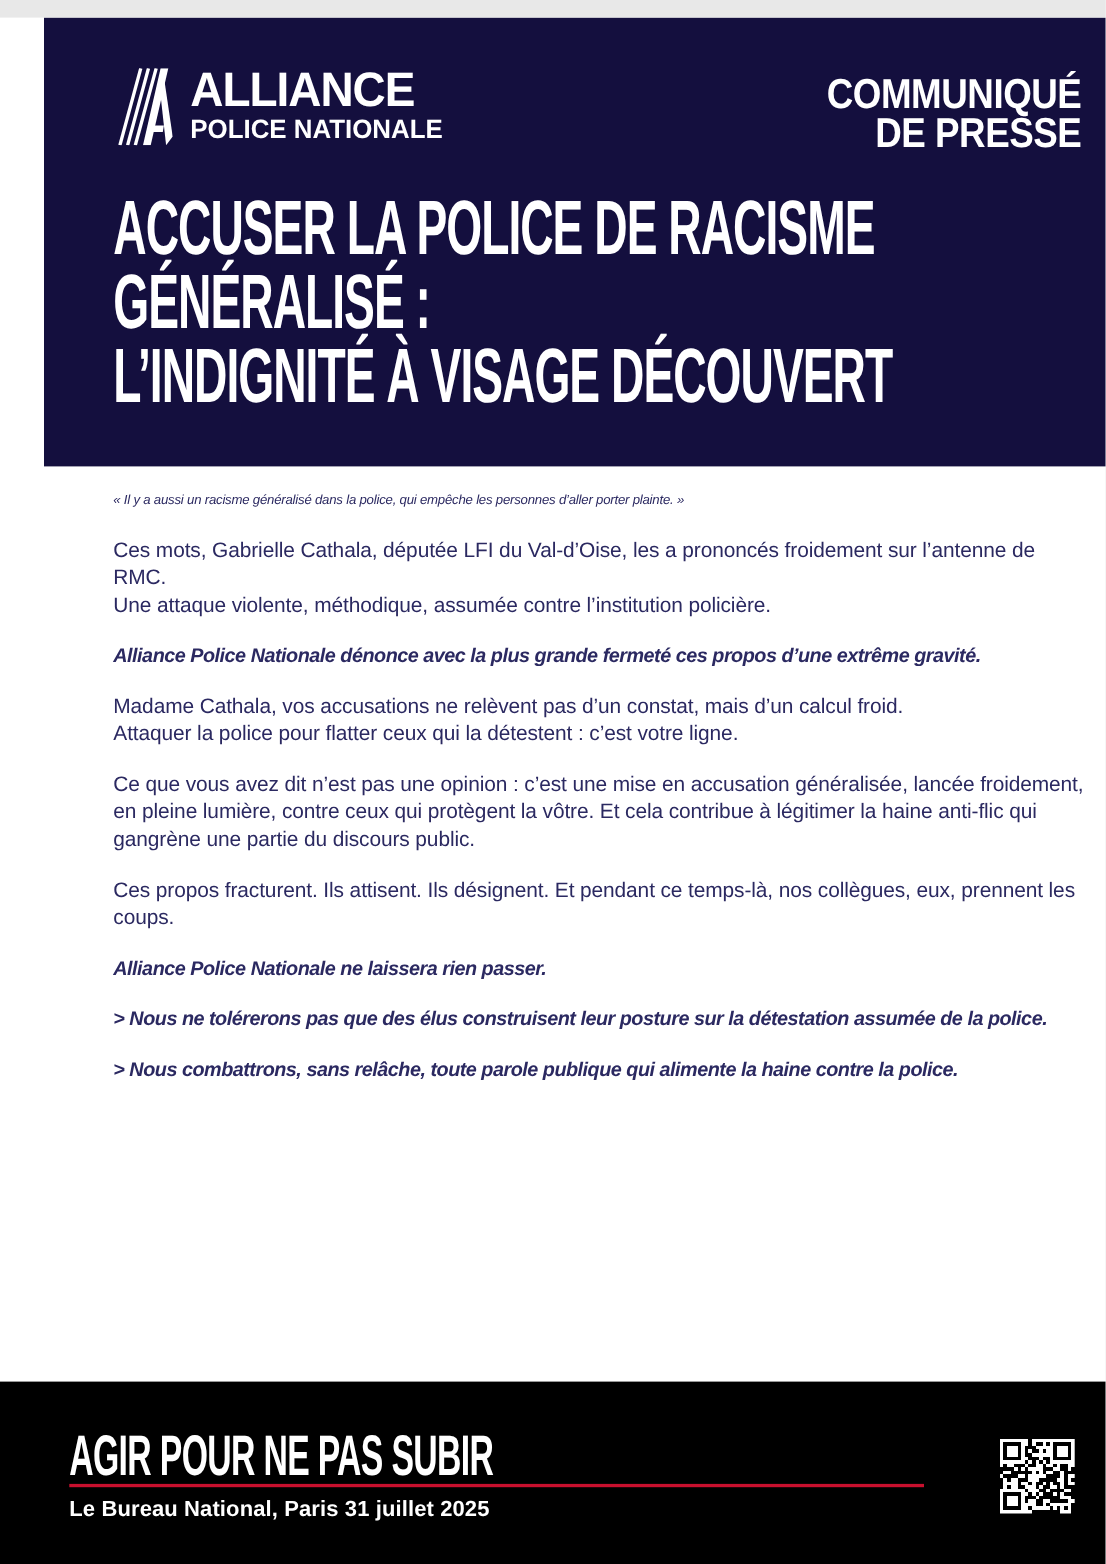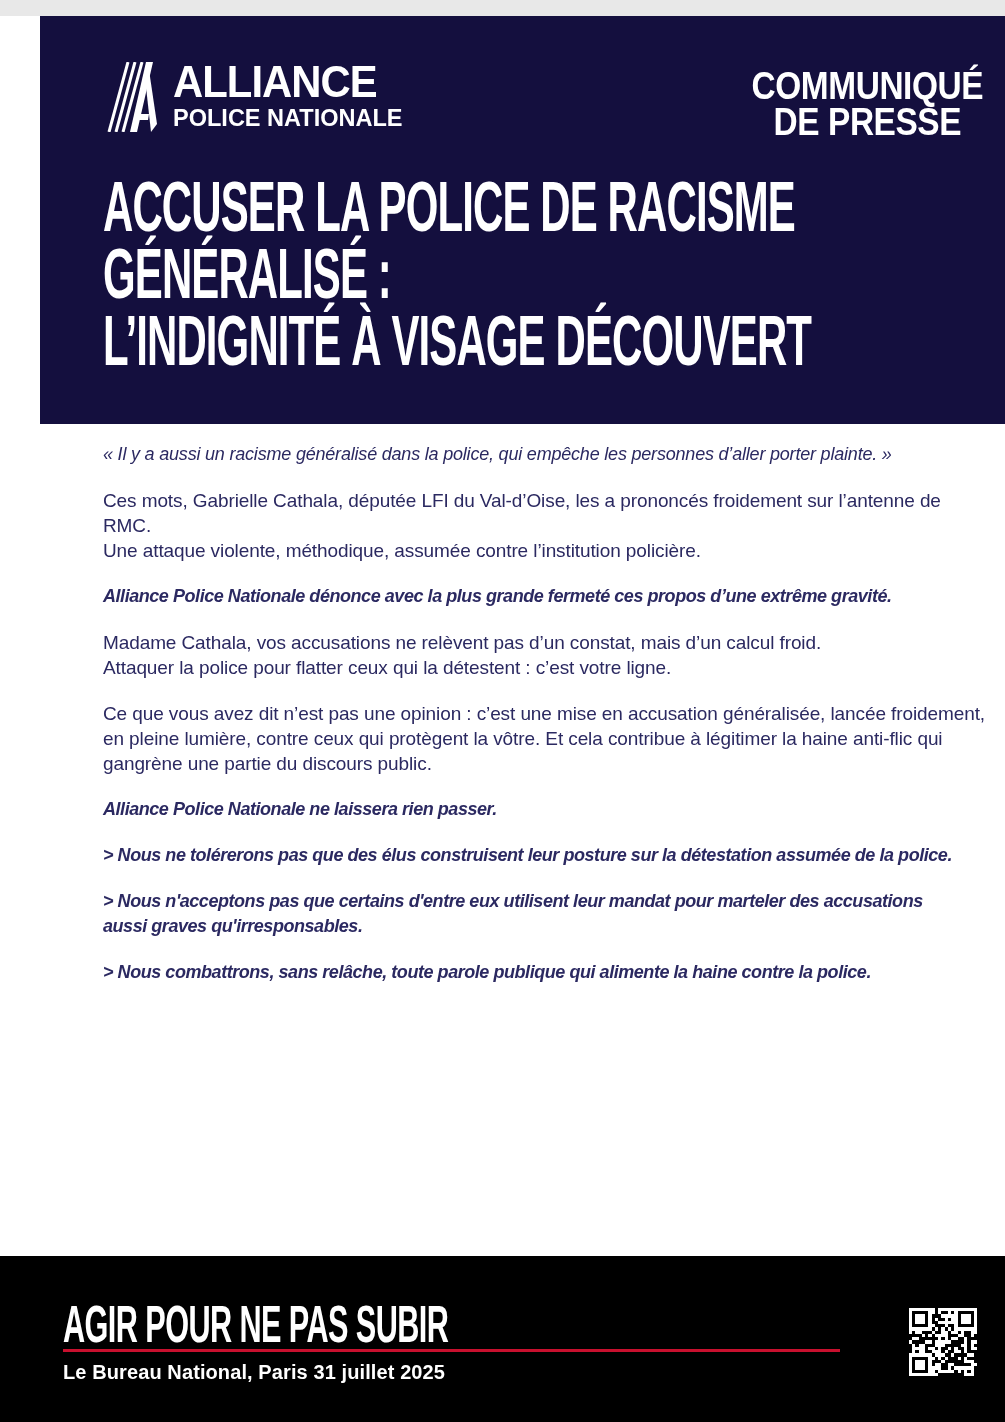--- a/index.html
+++ b/index.html
@@ -21,21 +21,21 @@
   .logo-text{display:flex;flex-direction:column;}
   .logo-brand{
     color:#ffffff;font-weight:bold;font-size:44px;line-height:40px;
     letter-spacing:-1px;transform:scaleX(.95);transform-origin:left top;white-space:nowrap;
   }
   .logo-sub{
     color:#ffffff;font-weight:bold;font-size:24px;line-height:26px;margin-top:3px;
     letter-spacing:0;transform:scaleX(.98);transform-origin:left top;white-space:nowrap;
   }
   .doc-type{
-    position:absolute;right:62px;top:52px;text-align:center;color:#ffffff;
+    position:absolute;right:62px;top:52px;text-align:right;color:#ffffff;
     font-weight:bold;
   }
   .doc-type .dt-line{
     font-size:38px;line-height:36px;letter-spacing:-.5px;
     transform:scaleX(.88);transform-origin:right center;white-space:nowrap;
   }
   .headline{position:absolute;left:63px;top:158px;}
   .headline .hl-line{
     color:#ffffff;font-weight:bold;font-size:70px;line-height:67px;
     letter-spacing:-1.5px;transform:scaleX(.6);transform-origin:left top;
@@ -44,21 +44,21 @@
   
   .body-main{
     position:relative;width:100%;box-sizing:border-box;
     padding:18px 60px 0 63px;
   }
   .dateline{
     font-weight:bold;font-size:17px;line-height:25px;margin:0 0 21px 0;
     white-space:pre-line;
   }
   .quote{
-    font-style:italic;font-size:18px;line-height:25px;margin:0 0 21px 0;
+    font-style:italic;font-size:12px;line-height:25px;margin:0 0 21px 0;
     white-space:pre-line;letter-spacing:-.2px;
   }
   .para{
     font-size:19px;line-height:25px;margin:0 0 21px 0;white-space:pre-line;
     letter-spacing:-.1px;
   }
   .para.bold{font-weight:bold;font-size:18px;letter-spacing:-.45px;font-style:italic;}
   
   .footer{
     position:absolute;left:0;bottom:0;width:100%;height:182px;background:#140f3e;
@@ -118,24 +118,24 @@
     <p class="quote">« Il y a aussi un racisme généralisé dans la police, qui empêche les personnes d’aller porter plainte. »</p>
     <div id="paragraphs">
         <p class="para">Ces mots, Gabrielle Cathala, députée LFI du Val-d’Oise, les a prononcés froidement sur l’antenne de RMC.
 Une attaque violente, méthodique, assumée contre l’institution policière.</p>
         <p class="para bold">Alliance Police Nationale dénonce avec la plus grande fermeté ces propos d’une extrême gravité.</p>
         <p class="para">Madame Cathala, vos accusations ne relèvent pas d’un constat, mais d’un calcul froid.
 Attaquer la police pour flatter ceux qui la détestent : c’est votre ligne.</p>
         <p class="para">Ce que vous avez dit n’est pas une opinion : c’est une mise en accusation généralisée, lancée froidement,
 en pleine lumière, contre ceux qui protègent la vôtre. Et cela contribue à légitimer la haine anti-flic qui
 gangrène une partie du discours public.</p>
+        <p class="para">Ces propos fracturent. Ils attisent. Ils désignent. Et pendant ce temps-là, nos collègues, eux, prennent les
+coups.</p>
         <p class="para bold">Alliance Police Nationale ne laissera rien passer.</p>
         <p class="para bold">&gt; Nous ne tolérerons pas que des élus construisent leur posture sur la détestation assumée de la police.</p>
-        <p class="para bold">&gt; Nous n'acceptons pas que certains d'entre eux utilisent leur mandat pour marteler des accusations
-aussi graves qu'irresponsables.</p>
         <p class="para bold">&gt; Nous combattrons, sans relâche, toute parole publique qui alimente la haine contre la police.</p>
       </div>
   </div>
 
   <div class="footer" style="background: #000000;">
     <div class="slogan">AGIR POUR NE PAS SUBIR</div>
     <div class="red-rule" style="background: rgb(200, 16, 46);"></div>
     <div class="signature">Le Bureau National, Paris 31 juillet 2025</div>
     <svg class="qr" id="qr-svg" viewBox="0 0 21 21" shape-rendering="crispEdges" aria-hidden="true">
         <rect x="0" y="0" width="1" height="1" fill="#ffffff"></rect>

